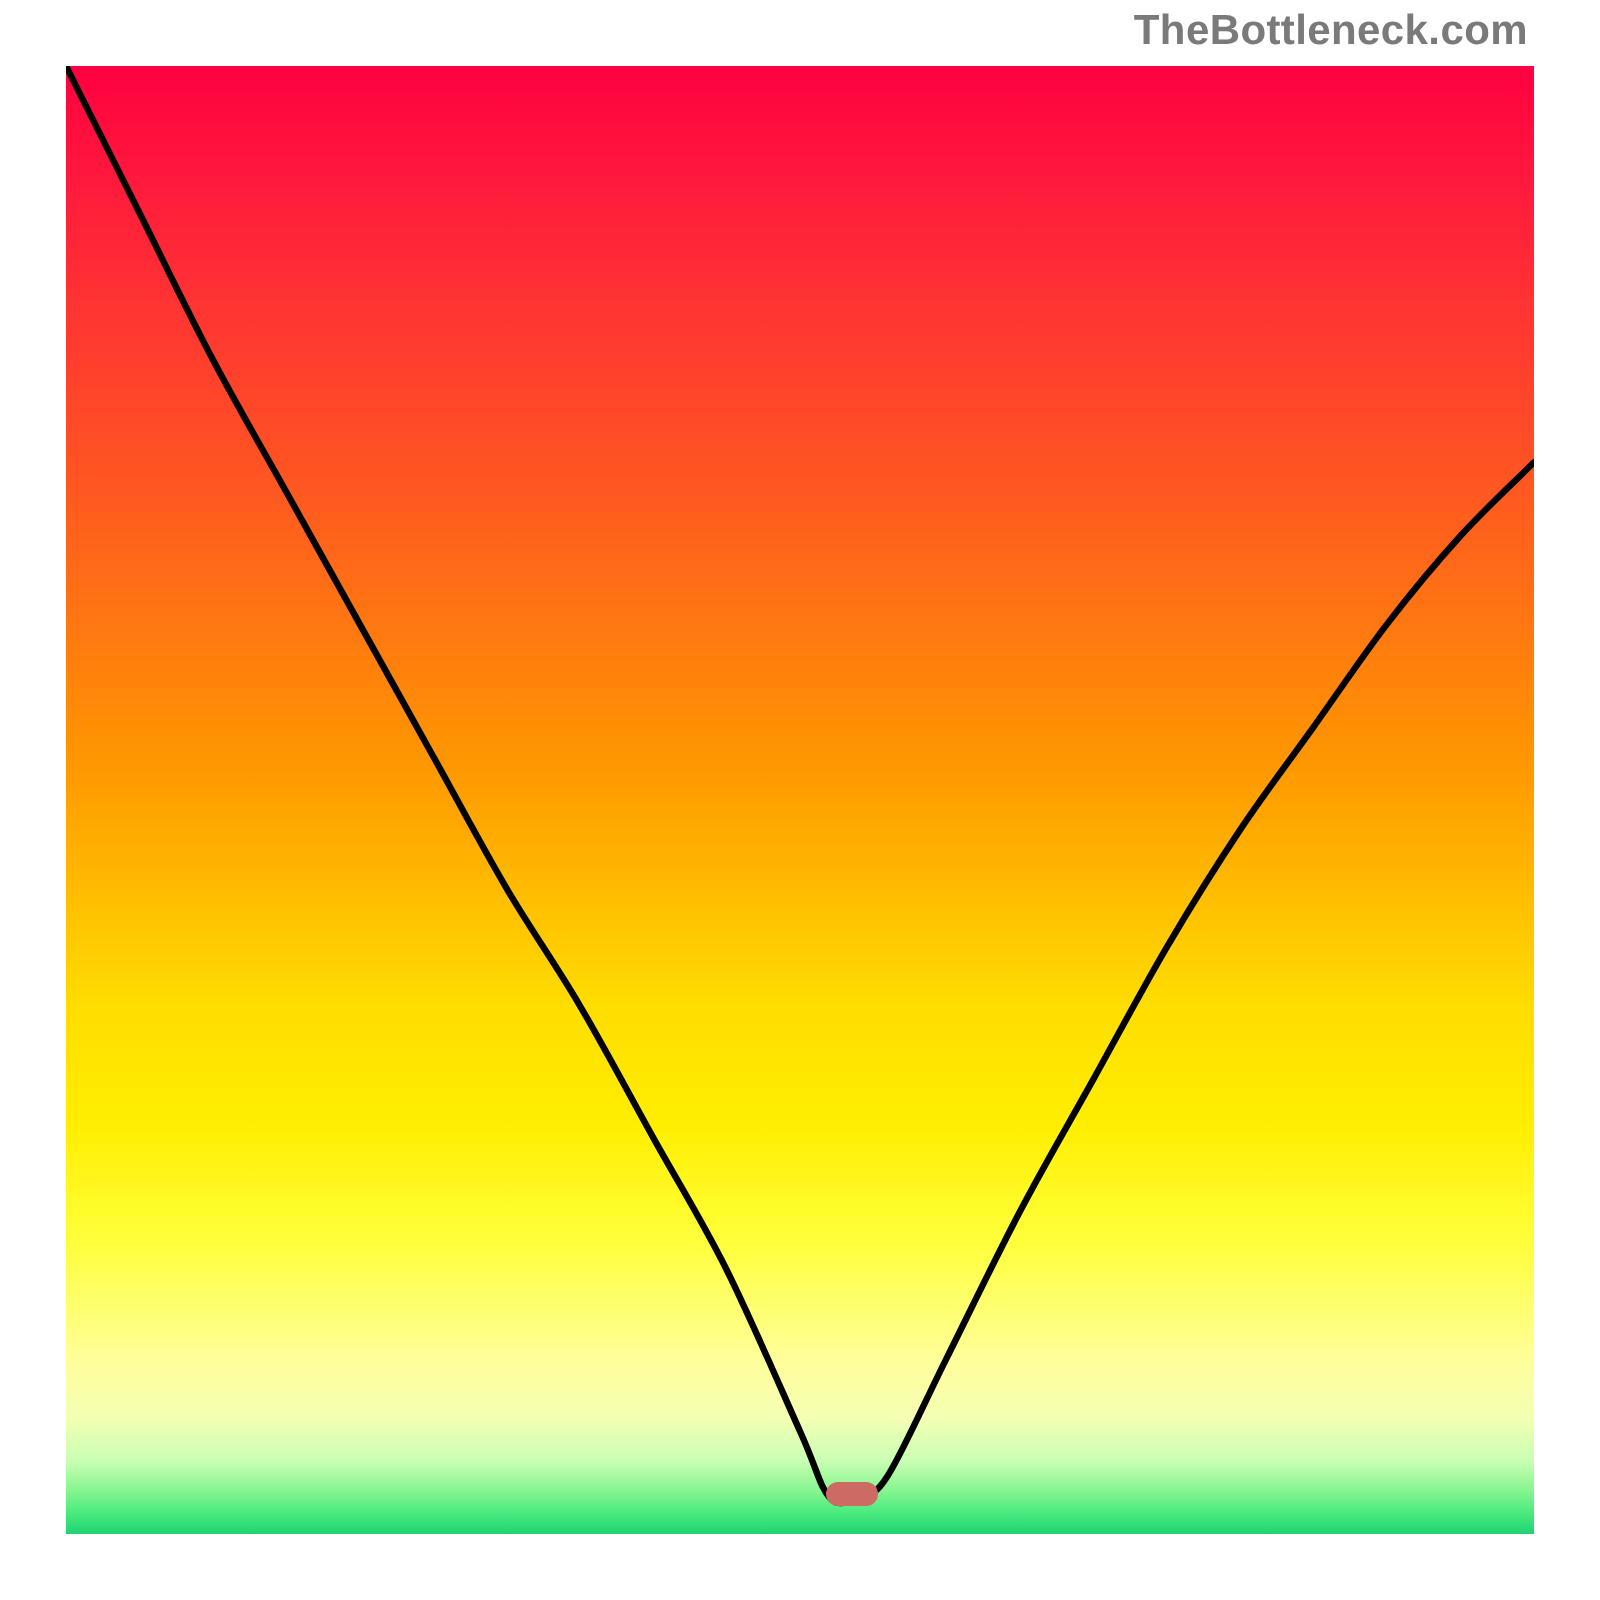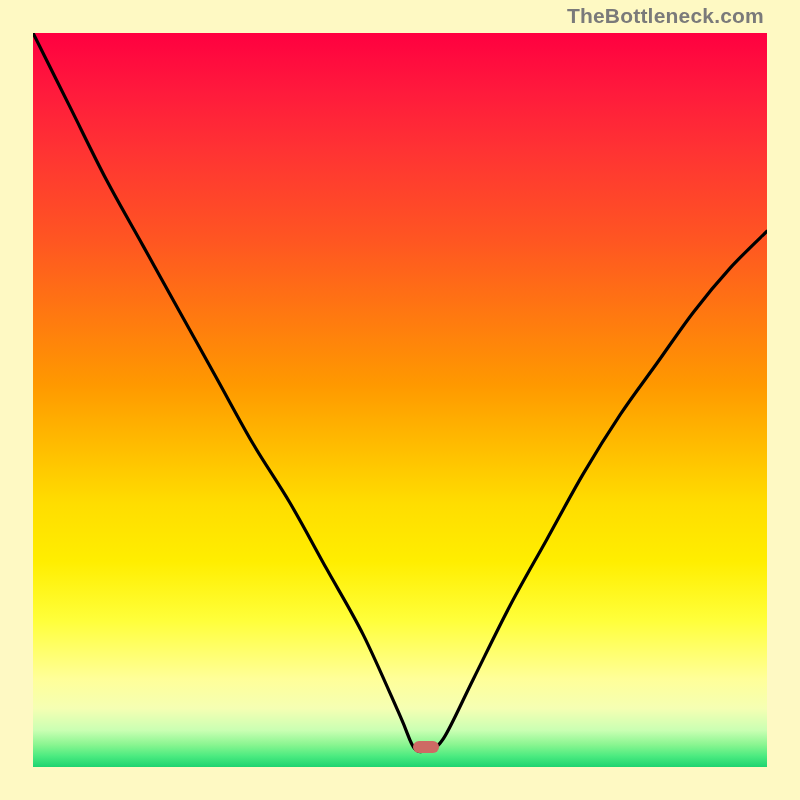--- a/index.html
+++ b/index.html
@@ -9,21 +9,21 @@
     height: 800px;
     background: #000;
     overflow: hidden;
   }
   .frame {
     position: absolute;
     left: 0;
     top: 0;
     width: 800px;
     height: 800px;
-    background: #fef9c3;
+    background: #ffffff;
   }
   .plot-area {
     position: absolute;
     left: 33px;
     top: 33px;
     width: 734px;
     height: 734px;
     overflow: hidden;
   }
   .gradient {

